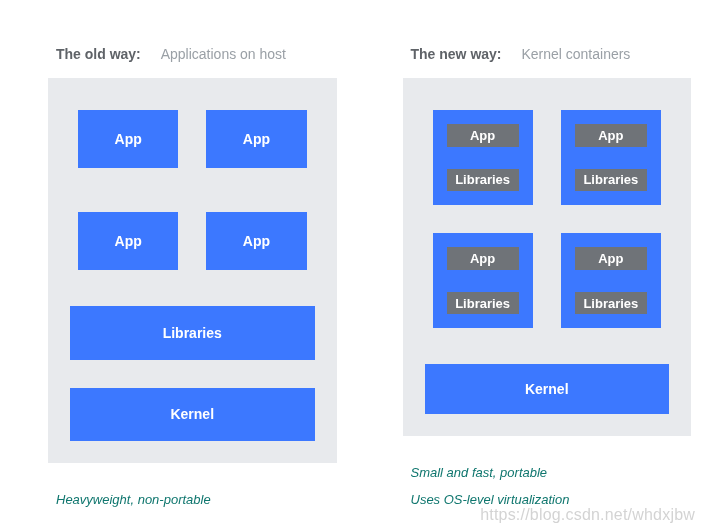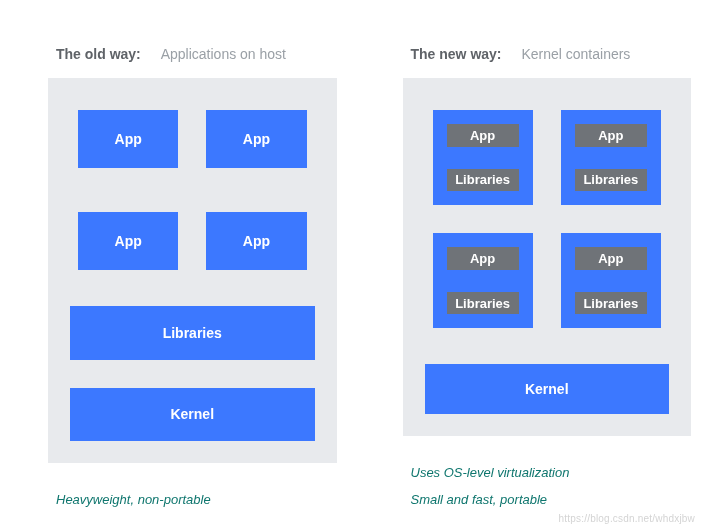--- a/index.html
+++ b/index.html
@@ -88,21 +88,21 @@
   .caption {
     font-style: italic;
     font-size: 13px;
     line-height: 1.45;
     color: #0f766e;
   }
   .watermark {
     position: absolute;
     bottom: 12px;
     right: 20px;
-    font-size: 10px;
+    font-size: 16px;
     color: rgba(130,130,130,0.35);
     letter-spacing: 0.2px;
     pointer-events: none;
   }
 </style>
 </head>
 <body>
 
 <div class="column">
   <div class="heading">
@@ -146,18 +146,18 @@
         <div class="cinner">Libraries</div>
       </div>
       <div class="cwrap">
         <div class="cinner">App</div>
         <div class="cinner">Libraries</div>
       </div>
     </div>
     <div class="kernel-new">Kernel</div>
   </div>
   <div class="caption">
+    <div>Small and fast, portable</div>
     <div>Uses OS-level virtualization</div>
-    <div>Small and fast, portable</div>
   </div>
 </div>
 
 <div class="watermark">https://blog.csdn.net/whdxjbw</div>
 
 </body></html>

